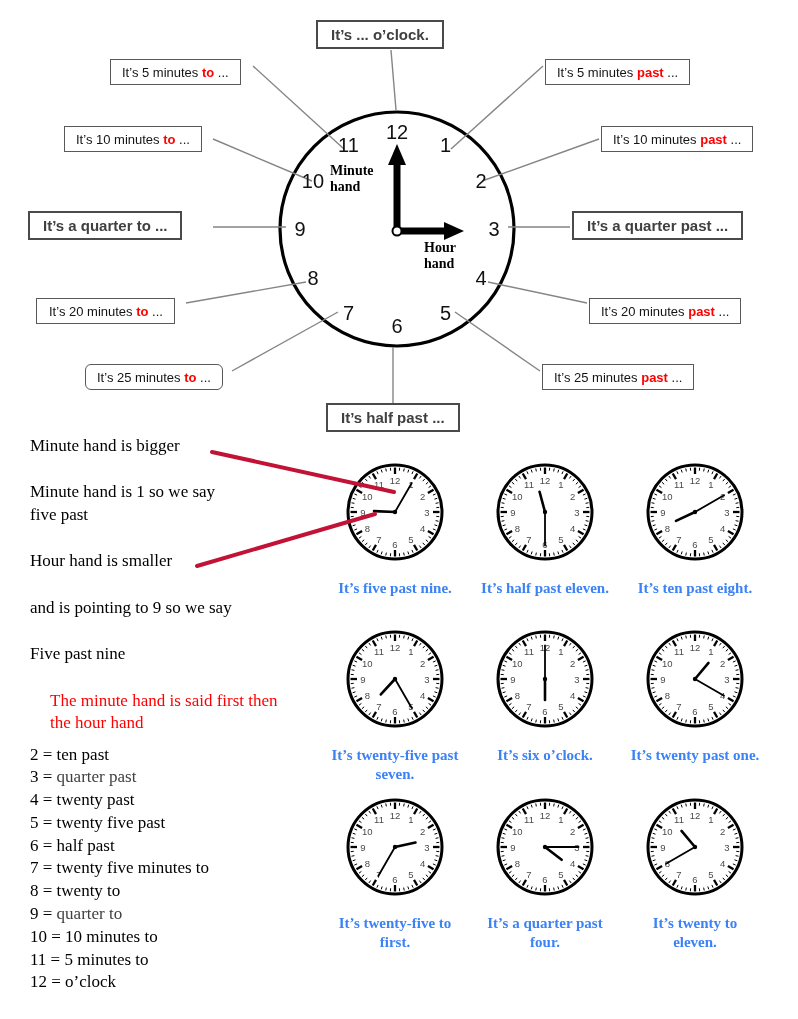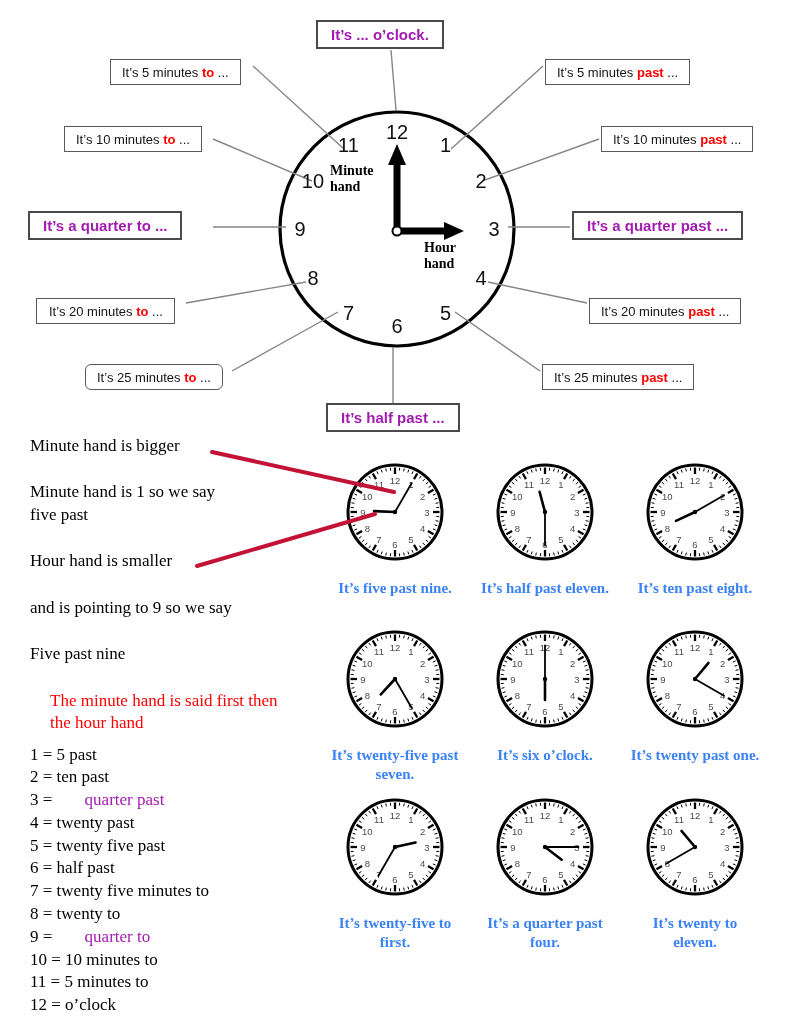--- a/index.html
+++ b/index.html
@@ -4,31 +4,31 @@
 <style>
   html,body{margin:0;padding:0;background:#fff;}
   #page{position:relative;width:798px;height:1019px;background:#ffffff;overflow:hidden;
         font-family:"Liberation Sans",sans-serif;}
   svg.layer{position:absolute;left:0;top:0;}
   #diagram-svg{z-index:1;}
   #overlay-svg{z-index:6;pointer-events:none;}
   .box{position:absolute;z-index:2;background:#ffffff;border:1px solid #595959;
        padding:5px 11px 4px;font-size:13px;color:#141414;white-space:nowrap;}
   .box .accent{color:#ff0000;font-weight:bold;}
-  .box.blue{color:#a21caf;font-weight:bold;font-size:15px;border:2px solid #4a4a4a;padding:4px 13px;}
+  .box.blue{color:#404040;font-weight:bold;font-size:15px;border:2px solid #4a4a4a;padding:4px 13px;}
   .hand-label{position:absolute;z-index:2;font-family:"Liberation Serif",serif;font-weight:bold;
        font-size:14px;line-height:1.12;color:#000;}
   #minute-hand-label{left:330px;top:163px;width:68px;}
   #hour-hand-label{left:424px;top:240px;width:52px;}
   .left-col{position:absolute;left:30px;top:435px;width:302px;z-index:3;
        font-family:"Liberation Serif",serif;font-size:17px;color:#000;}
   .note{margin:0 0 24px;line-height:1.32;white-space:pre-line;}
   .red-note{color:#ff0000;margin-bottom:9px;margin-left:20px;}
   .rule-line{line-height:22.8px;white-space:nowrap;}
-  .rule-text.red{color:#a21caf;margin-left:28px;}
+  .rule-text.red{color:#404040;}
   #examples{position:absolute;left:320px;top:460px;width:460px;height:560px;z-index:2;}
   .example-cell{position:absolute;width:150px;display:flex;flex-direction:column;align-items:center;}
   .example-caption{margin-top:15px;font-family:"Liberation Serif",serif;font-weight:bold;
        font-size:15px;line-height:1.25;text-align:center;color:#3b82f6;white-space:pre-line;}
 </style>
 </head>
 <body>
 
 <div id="page">
 
@@ -86,21 +86,20 @@
   <div class="left-col">
     <p class="note">Minute hand is bigger</p>
     <p class="note">Minute hand is 1 so we say
 five past</p>
     <p class="note">Hour hand is smaller</p>
     <p class="note">and is pointing to 9 so we say</p>
     <p class="note">Five past nine</p>
     <p class="note red-note">The minute hand is said first then
 the hour hand</p>
     <div id="rules-list">
-        <div class="rule-line"><span>1 = </span><span class="rule-text">5 past</span></div>
         <div class="rule-line"><span>2 = </span><span class="rule-text">ten past</span></div>
         <div class="rule-line"><span>3 = </span><span class="rule-text red">quarter past</span></div>
         <div class="rule-line"><span>4 = </span><span class="rule-text">twenty past</span></div>
         <div class="rule-line"><span>5 = </span><span class="rule-text">twenty five past</span></div>
         <div class="rule-line"><span>6 = </span><span class="rule-text">half past</span></div>
         <div class="rule-line"><span>7 = </span><span class="rule-text">twenty five minutes to</span></div>
         <div class="rule-line"><span>8 = </span><span class="rule-text">twenty to</span></div>
         <div class="rule-line"><span>9 = </span><span class="rule-text red">quarter to</span></div>
         <div class="rule-line"><span>10 = </span><span class="rule-text">10 minutes to</span></div>
         <div class="rule-line"><span>11 = </span><span class="rule-text">5 minutes to</span></div>

